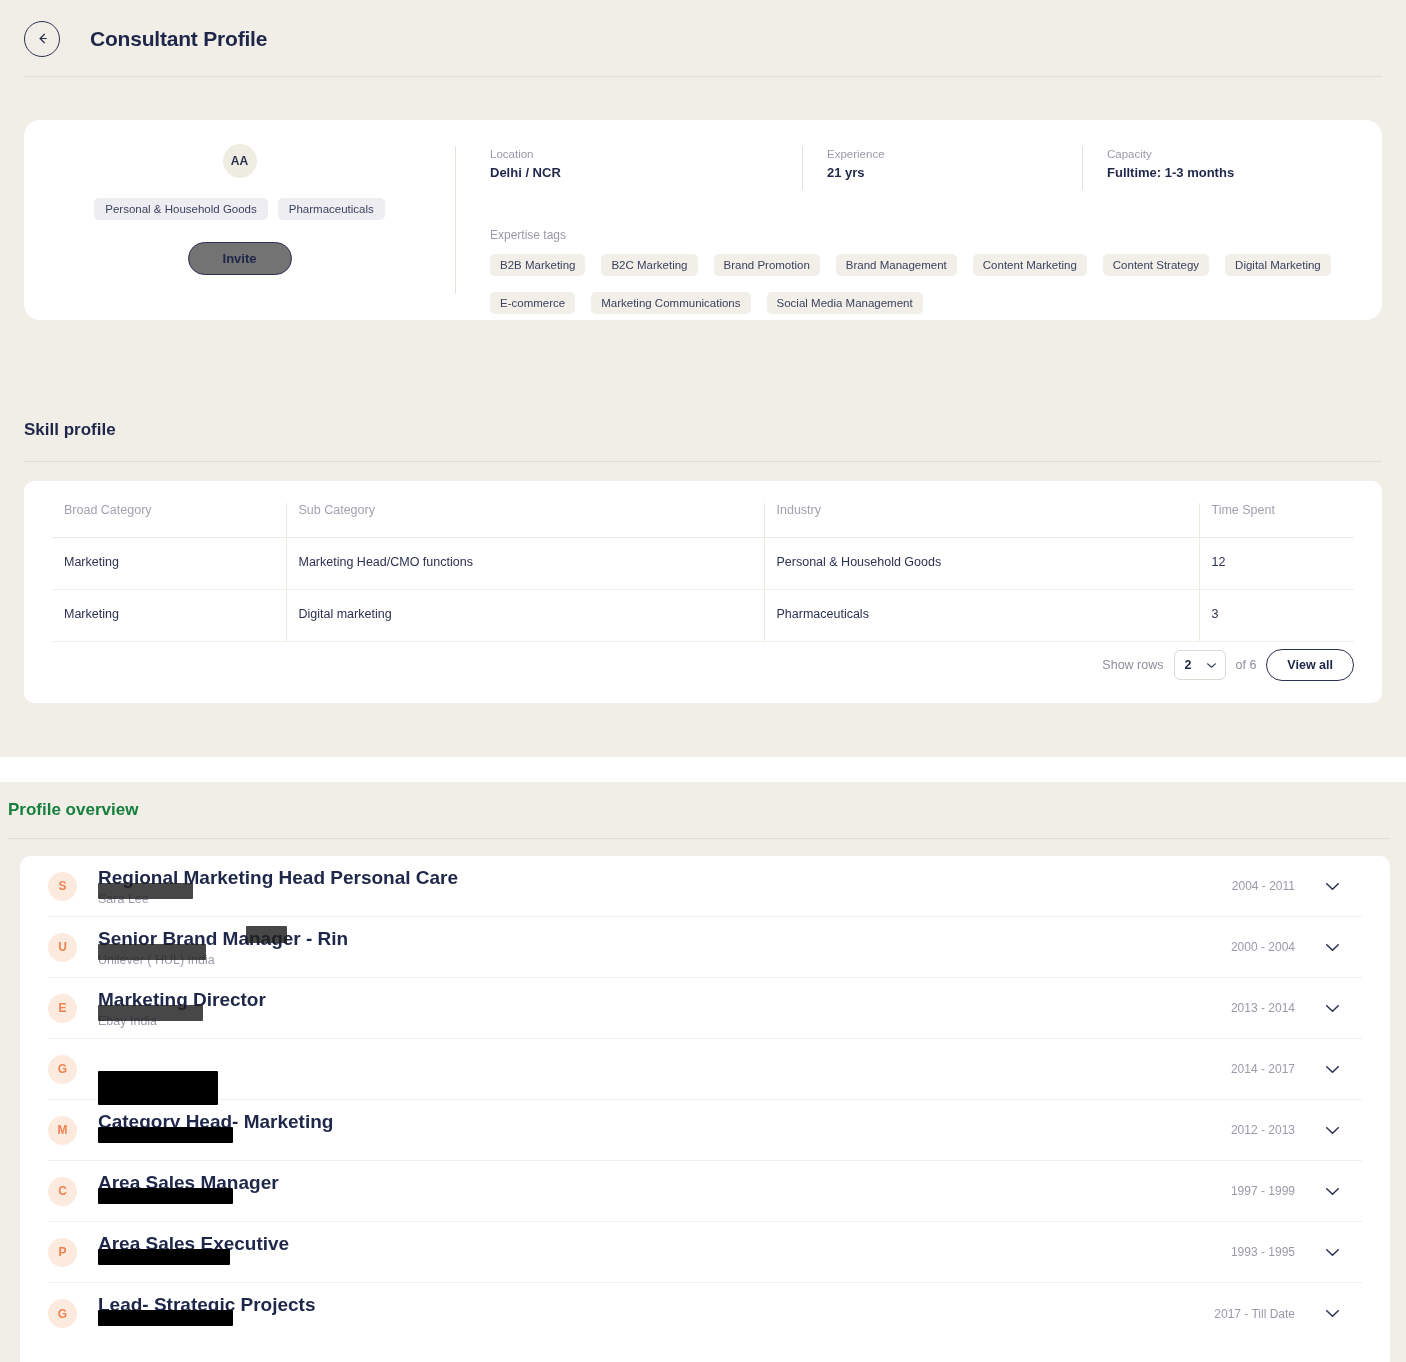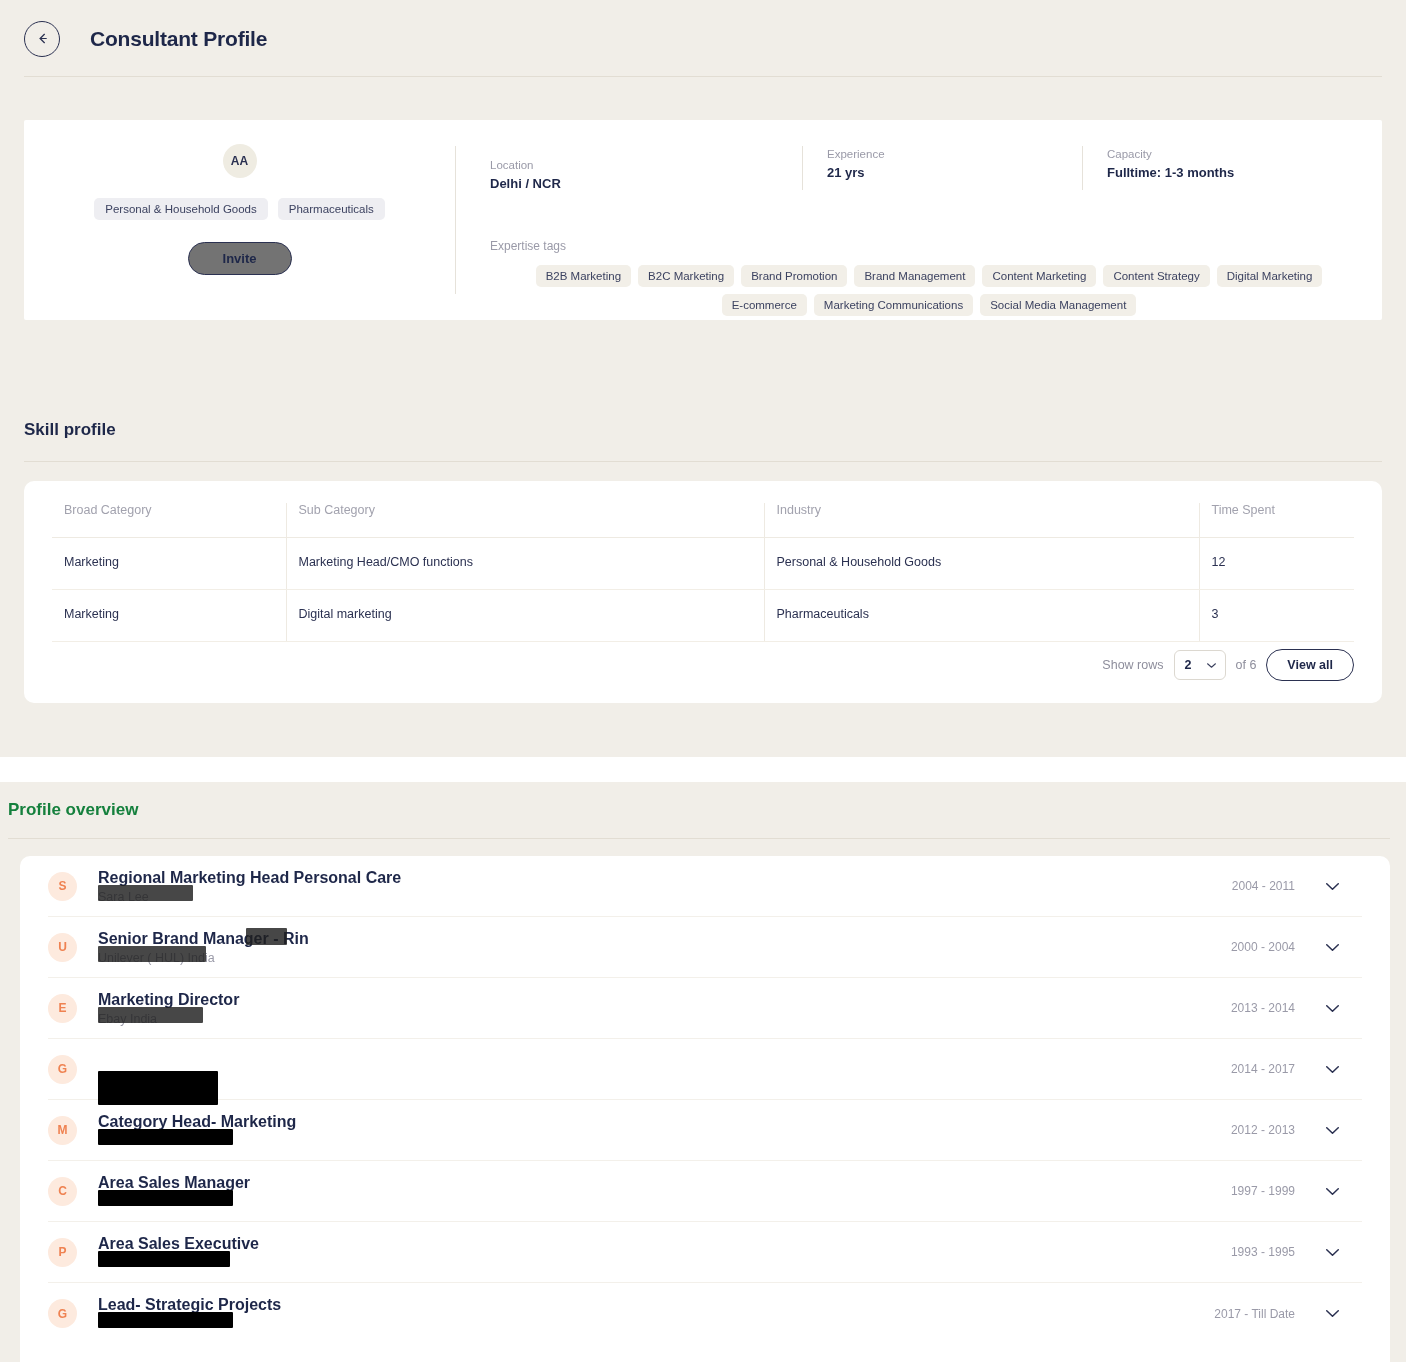--- a/index.html
+++ b/index.html
@@ -47,21 +47,21 @@
     letter-spacing: -0.2px;
   }
   .header-rule {
     position: absolute; left: 24px; top: 76px; width: 1358px; height: 1px;
     background: #e2ddd3;
   }
 
   
   .profile-card {
     position: absolute; left: 24px; top: 120px; width: 1358px; height: 200px;
-    background: #ffffff; border-radius: 2px;
+    background: #ffffff; border-radius: 16px;
     display: flex;
   }
   .profile-left {
     width: 448px; padding-top: 24px;
     display: flex; flex-direction: column; align-items: center;
   }
   .avatar-big {
     width: 34px; height: 34px; border-radius: 50%;
     background: #efece2; color: #2b3151;
     display: flex; align-items: center; justify-content: center;
@@ -82,32 +82,32 @@
     font-family: "Liberation Sans", sans-serif;
   }
 
   .vdivider {
     width: 1px; background: #e6e2da; margin-top: 26px; margin-bottom: 26px;
   }
 
   .profile-right { flex: 1; padding: 28px 0 0 34px; position: relative; }
   .meta-row { display: flex; }
   .meta-col { position: relative; }
-  .meta-col.loc { width: 312px; margin-top: 11px; }
+  .meta-col.loc { width: 312px; }
   .meta-col.exp { width: 280px; padding-left: 25px; }
   .meta-col.cap { width: 300px; padding-left: 25px; }
   .meta-col.exp::before, .meta-col.cap::before {
     content: ""; position: absolute; left: 0; top: -2px;
     width: 1px; height: 44px; background: #e6e2da;
   }
   .meta-label { font-size: 11.5px; color: #9a9aa8; margin-bottom: 5px; }
   .meta-value { font-size: 13px; color: #1e2749; font-weight: bold; }
 
   .tags-label { font-size: 12px; color: #9a9aa8; margin-top: 48px; }
-  .tags-wrap { display: flex; flex-wrap: wrap; gap: 7px; margin-top: 12px; width: 878px; justify-content: center; }
+  .tags-wrap { display: flex; flex-wrap: wrap; gap: 16px; margin-top: 12px; width: 878px; }
   .chip-beige {
     background: #f2efe8; color: #3c4260;
     border-radius: 5px; padding: 5px 10px;
     font-size: 11.5px; white-space: nowrap;
   }
 
   
   .skill-heading {
     position: absolute; left: 24px; top: 420px;
     font-size: 17px; font-weight: bold; color: #1e2749;
@@ -179,21 +179,21 @@
   }
   .exp-row:last-child { border-bottom: none; }
   .avatar-sm {
     width: 29px; height: 29px; border-radius: 50%;
     background: #fdeade; color: #ef8251;
     display: flex; align-items: center; justify-content: center;
     font-size: 12px; font-weight: bold; flex: 0 0 auto;
   }
   .exp-text { margin-left: 21px; flex: 1; position: relative; }
   .exp-title {
-    font-size: 16px; font-weight: bold; color: #1e2749; line-height: 1.45;
+    font-size: 19px; font-weight: bold; color: #1e2749; line-height: 1.45;
   }
   .exp-company {
     font-size: 12.5px; color: #9a9aa8; line-height: 1.35;
   }
   .exp-date {
     font-size: 12px; color: #9a9aa8; margin-right: 30px; white-space: nowrap;
   }
   .chev {
     color: #2b3151; display: flex; align-items: center; cursor: pointer;
     flex: 0 0 auto; margin-right: 22px;

